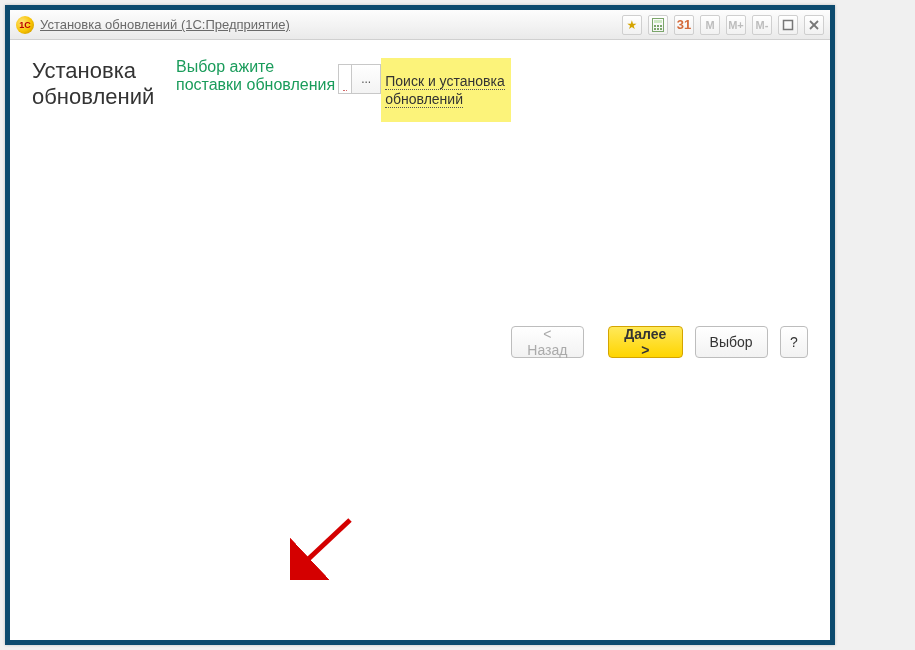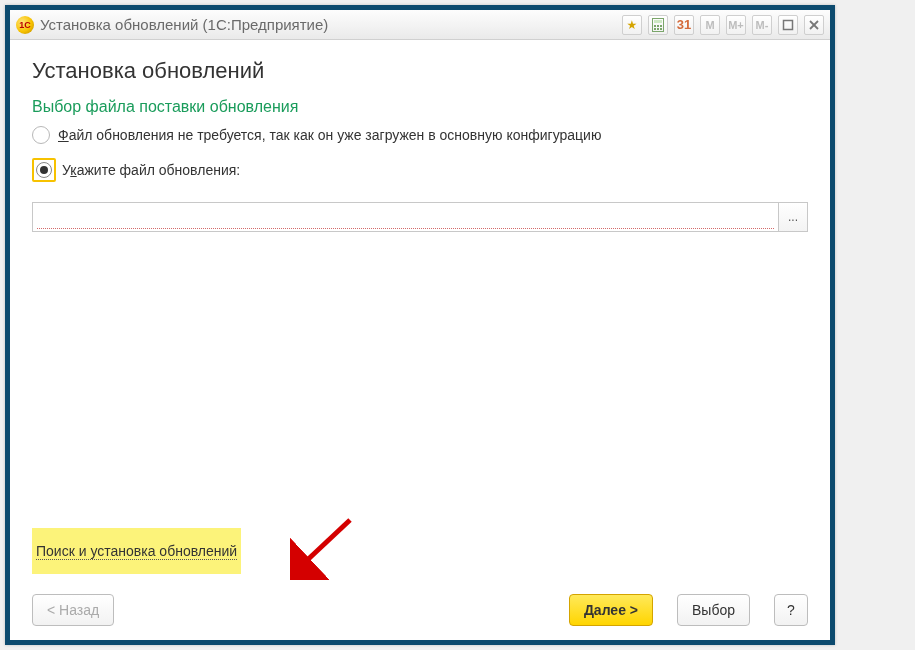--- a/index.html
+++ b/index.html
@@ -36,22 +36,23 @@
       background: radial-gradient(circle at 35% 35%, #ffe47a 0%, #f7c200 55%, #b88600 100%);
       display: flex;
       align-items: center;
       justify-content: center;
       font-size: 9px;
       font-weight: bold;
       color: #b00;
     }
     .titlebar .title-text {
       color: #6a6a6a;
-      font-size: 15px;
+      font-size: 13px;
       flex: 0 0 auto;
+      text-decoration: underline;
     }
     .titlebar .spacer { flex: 1; }
     .tb-btn {
       width: 20px;
       height: 20px;
       border: 1px solid #cfcfcf;
       background: linear-gradient(to bottom, #fff, #f1f1f1);
       display: flex;
       align-items: center;
       justify-content: center;
@@ -61,21 +62,21 @@
     }
     .tb-btn.star { color: #d4a400; font-size: 12px; }
     .tb-btn.calc { color: #7aa56a; }
     .tb-btn.cal { color: #d46a3a; font-size: 13px; font-weight: bold; }
     .tb-btn.m { font-weight: bold; color: #bdbdbd; }
     .tb-btn.win { font-size: 12px; color: #777; }
     .content {
       flex: 1;
       padding: 18px 22px 14px 22px;
       display: flex;
-      flex-direction: column;
+      flex-direction: row;
       position: relative;
     }
     .page-title {
       font-size: 22px;
       color: #333;
       font-weight: normal;
       margin-bottom: 14px;
     }
     .section-title {
       font-size: 16px;
@@ -174,21 +175,21 @@
     }
     .arrow-annotation {
       position: absolute;
       left: 280px;
       bottom: 60px;
       pointer-events: none;
     }
     .button-row {
       display: flex;
       align-items: center;
-      gap: 24px;
+      gap: 12px;
     }
     .btn {
       height: 32px;
       padding: 0 14px;
       border: 1px solid #bdbdbd;
       background: linear-gradient(to bottom, #fff, #f2f2f2);
       border-radius: 4px;
       font-size: 14px;
       color: #333;
       cursor: pointer;
@@ -248,39 +249,23 @@
     <div class="tb-btn win">
       <svg width="12" height="12" viewBox="0 0 12 12">
           <line x1="2" y1="2" x2="10" y2="10" stroke="#777" stroke-width="1.8"></line>
           <line x1="10" y1="2" x2="2" y2="10" stroke="#777" stroke-width="1.8"></line>
         </svg>
     </div>
   </div>
 
   <div class="content">
     <h1 class="page-title">Установка обновлений</h1>
-    <div class="section-title">Выбор файла поставки обновления</div>
-
-    <div class="radio-row">
-      <span class="radio"></span>
-      <label>
-        <span class="underline-letter">Ф</span><span>айл обновления не требуется, так как он уже загружен в основную конфигурацию</span>
-      </label>
-    </div>
-
-    <div class="radio-row">
-      <span class="radio selected-wrap">
-        <span class="inner">
-            <span class="dot"></span>
-          </span>
-      </span>
-      <label>
-        <span>У</span><span class="underline-letter">к</span><span>ажите файл обновления:</span>
-      </label>
-    </div>
+    <div class="section-title">Выбор ажите поставки обновления</div>
+
+
 
     <div class="file-input-row">
       <div class="file-input">
         <span></span>
       </div>
       <div class="browse-btn">
         <span>...</span>
       </div>
     </div>
 

